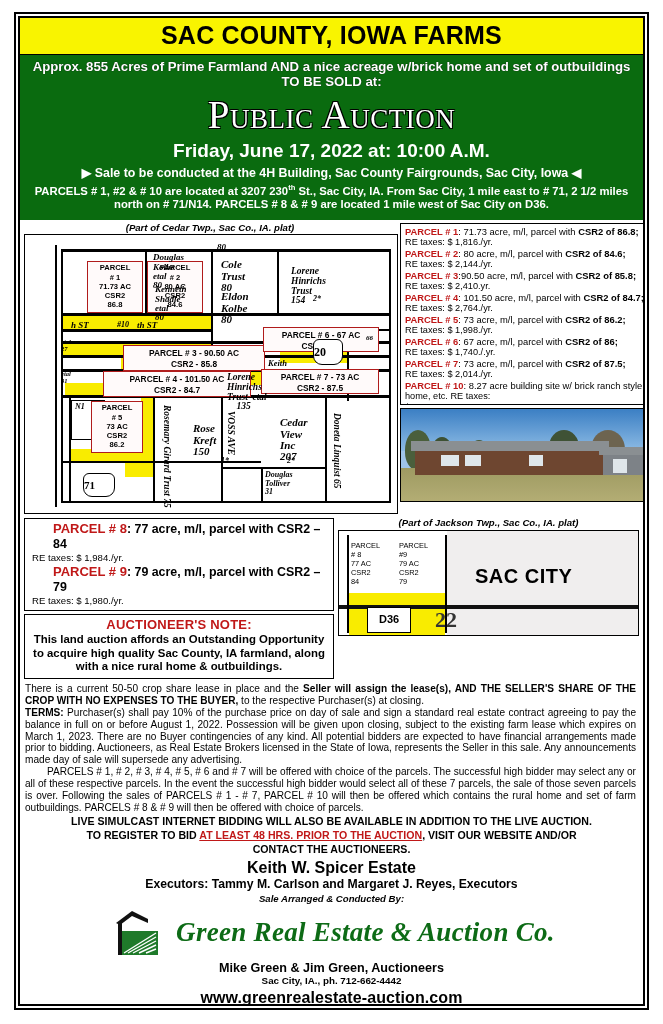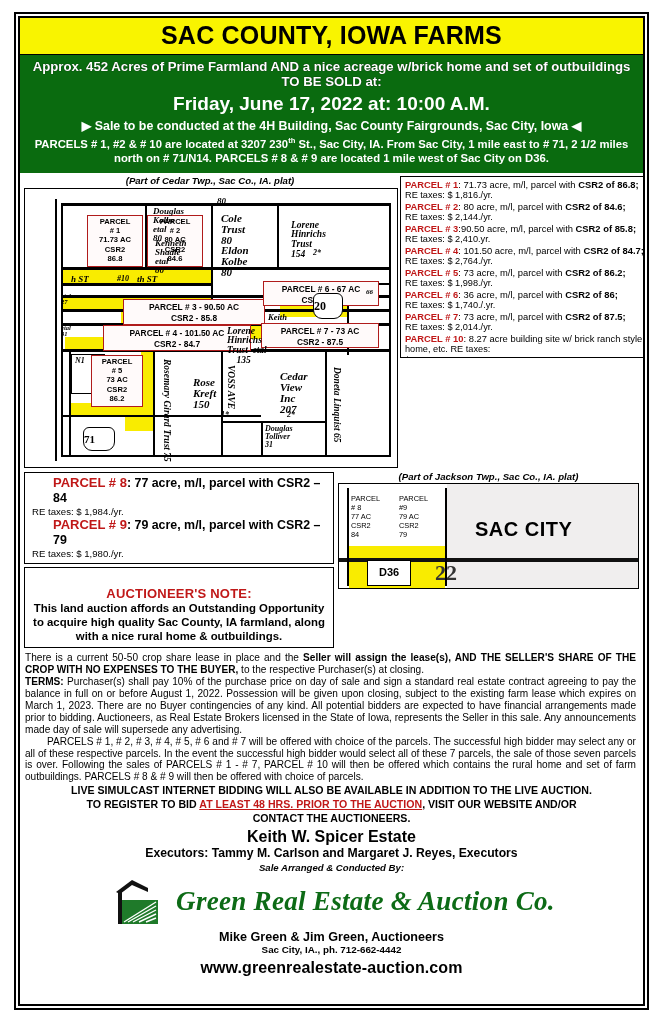--- a/index.html
+++ b/index.html
@@ -28,21 +28,21 @@
 
   .plat .ln{position:absolute;background:#000;}
   .plat .yel{position:absolute;background:#f9ec00;}
   .plat .wht{position:absolute;background:#fff;}
   .plat .lbl{position:absolute;font-size:8.5px;font-weight:bold;color:#000;line-height:1.02;font-family:"Liberation Serif",serif;font-style:italic;}
   .plat .pbox{position:absolute;border:1.5px solid #b01c1c;background:#fffafa;box-sizing:border-box;text-align:center;font-family:"Liberation Sans",sans-serif;font-size:7.6px;font-weight:bold;line-height:1.22;color:#000;padding-top:1px;}
   .plat .pwide{position:absolute;border:1.5px solid #b01c1c;background:#fffafa;box-sizing:border-box;text-align:center;font-family:"Liberation Sans",sans-serif;font-size:8.4px;font-weight:bold;line-height:1.3;color:#000;padding-top:2px;}
   .shield{position:absolute;background:#fff;border:1.6px solid #000;border-radius:6px 6px 9px 9px;font-weight:bold;font-family:"Liberation Serif",serif;}
 
   
-  .listcol{flex:1;display:flex;}
+  .listcol{flex:1;display:flex;flex-direction:column;}
   .plist{border:1px solid #000;background:#fff;padding:2px 3px 2px 4px;box-sizing:border-box;height:182px;overflow:hidden;}
   .pl-row{font-size:9.4px;line-height:1.18;color:#000;white-space:nowrap;}
   .pl-row .pn{color:#c01818;font-weight:bold;}
   .pl-row b{font-weight:bold;}
   .pl-tax{font-size:9.2px;line-height:1.18;color:#000;}
   .photo{margin-top:3px;border:1px solid #000;height:92px;position:relative;overflow:hidden;background:#9fc4e8;}
 
   
   .ph-sky{position:absolute;left:0;top:0;right:0;height:46%;background:linear-gradient(#3b7fc4,#8dbbe4);}
   .ph-tree{position:absolute;bottom:34%;border-radius:50% 50% 45% 45%;}
@@ -51,21 +51,21 @@
   .ph-lawn{position:absolute;left:0;right:0;bottom:0;height:36%;background:linear-gradient(#9e9a62,#b3ad74);}
   .ph-win{position:absolute;background:#dfe6ea;}
 
   
   .midrow{display:flex;padding:2px 4px 2px 4px;gap:4px;align-items:flex-start;}
   .midleft{width:310px;}
   .p89{border:1px solid #000;padding:2px 4px 3px 4px;background:#fff;}
   .p89 .big{font-size:12.4px;font-weight:bold;line-height:1.2;padding-left:24px;}
   .p89 .big .pn{color:#c01818;font-size:13px;}
   .p89 .tax{font-size:9.6px;line-height:1.25;padding-left:3px;}
-  .note{border:1px solid #000;margin-top:3px;padding:18px 5px 4px 5px;text-align:center;background:#fff;}
+  .note{border:1px solid #000;margin-top:3px;padding:2px 5px 4px 5px;text-align:center;background:#fff;}
   .note h3{margin:0 0 1px 0;font-size:13px;color:#c01818;font-weight:bold;letter-spacing:.2px;}
   .note p{margin:0;font-size:11.4px;font-weight:bold;line-height:1.2;}
 
   .midright{flex:1;}
   .citymap{position:relative;border:1px solid #000;height:104px;overflow:hidden;background:#fff;}
   .citymap .gry{position:absolute;background:#efefef;}
   .cm-title{position:absolute;font-weight:bold;font-size:20px;letter-spacing:.5px;font-family:"Liberation Sans",sans-serif;}
 
   
   .terms{padding:2px 7px 0 5px;font-size:10.1px;line-height:1.18;text-align:justify;color:#000;}
@@ -93,21 +93,22 @@
 </head>
 <body>
 
 <div class="page">
 <div class="outerframe">
 <div class="innerframe">
 
   <div class="title-bar">SAC COUNTY, IOWA FARMS</div>
 
   <div class="greenblock">
-    <div class="sub1">Approx. 452 Acres of Prime Farmland AND a nice acreage w/brick home and set of outbuildings TO BE SOLD at:</div>
+    <div class="sub1">Approx. 855 Acres of Prime Farmland AND a nice acreage w/brick home and set of outbuildings TO BE SOLD at:</div>
+    <div class="pubauction">Public Auction</div>
     <div class="datetime">Friday, June 17, 2022   at: 10:00 A.M.</div>
     <div class="saleloc">▶ Sale to be conducted at the 4H Building, Sac County Fairgrounds, Sac City, Iowa ◀</div>
     <div class="parceldir">
       <span>PARCELS # 1, #2 &amp; # 10 are located at 3207 230</span><sup>th</sup><span> St., Sac City, IA. From Sac City, 1 mile east to # 71, 2 1/2 miles</span>
       <span>north on # 71/N14. PARCELS # 8 &amp; # 9 are located 1 mile west of Sac City on D36.</span>
     </div>
   </div>
 
   <div class="maprow">
 
@@ -228,21 +229,21 @@
         <div class="pl-row"><span class="pn">PARCEL # 1</span><span>: 71.73 acre, m/l, parcel with </span><b>CSR2 of 86.8;</b></div>
         <div class="pl-tax">RE taxes: $ 1,816./yr.</div>
         <div class="pl-row"><span class="pn">PARCEL # 2</span><span>: 80 acre, m/l, parcel with </span><b>CSR2 of 84.6;</b></div>
         <div class="pl-tax">RE taxes: $ 2,144./yr.</div>
         <div class="pl-row"><span class="pn">PARCEL # 3</span><span>:90.50 acre, m/l, parcel with </span><b>CSR2 of 85.8;</b></div>
         <div class="pl-tax">RE taxes: $ 2,410.yr.</div>
         <div class="pl-row"><span class="pn">PARCEL # 4</span><span>: 101.50 acre, m/l, parcel with </span><b>CSR2 of 84.7;</b></div>
         <div class="pl-tax">RE taxes: $ 2,764./yr.</div>
         <div class="pl-row"><span class="pn">PARCEL # 5</span><span>: 73 acre, m/l, parcel with </span><b>CSR2 of 86.2;</b></div>
         <div class="pl-tax">RE taxes: $ 1,998./yr.</div>
-        <div class="pl-row"><span class="pn">PARCEL # 6</span><span>: 36 acre, m/l, parcel with </span><b>CSR2 of 86;</b></div>
+        <div class="pl-row"><span class="pn">PARCEL # 6</span><span>: 67 acre, m/l, parcel with </span><b>CSR2 of 86;</b></div>
         <div class="pl-tax">RE taxes: $ 1,740./.yr.</div>
         <div class="pl-row"><span class="pn">PARCEL # 7</span><span>: 73 acre, m/l, parcel with </span><b>CSR2 of 87.5;</b></div>
         <div class="pl-tax">RE taxes: $ 2,014./yr.</div>
         <div class="pl-row"><span class="pn">PARCEL # 10</span><span>: 8.27 acre building site w/ brick ranch style</span></div>
         <div class="pl-tax">home, etc. RE taxes:</div>
         <div class="pl-tax">$ 2,380.yr.</div>
       </div>
 
       <div class="photo">
         <div class="ph-sky"></div>

